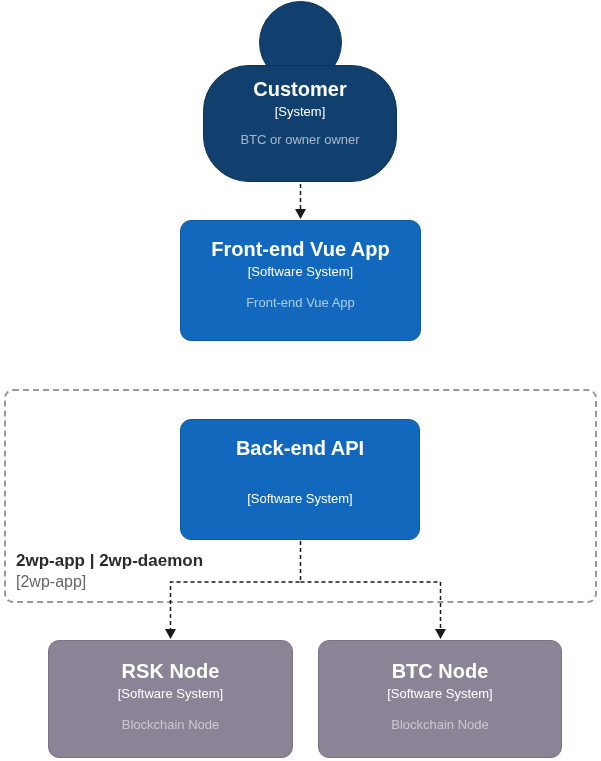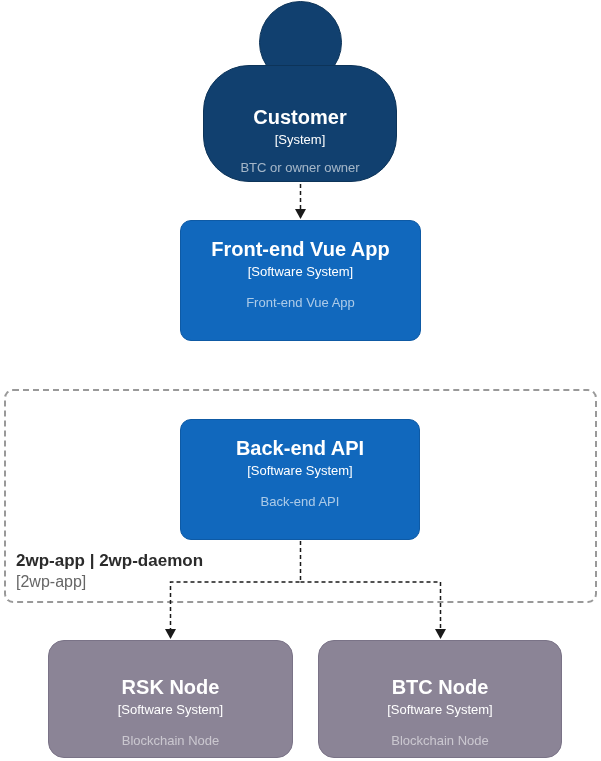--- a/index.html
+++ b/index.html
@@ -55,40 +55,40 @@
     border: 1px solid var(--person-stroke, #0d3459);
     box-sizing: border-box;
     z-index: 1;
   }
   .person-body {
     left: 203px; top: 65px;
     width: 194px; height: 117px;
     border-radius: 46px;
     background: var(--person-fill, #11406f);
     border: 1px solid var(--person-stroke, #0d3459);
-    padding-top: 40px;
+    padding-top: 12px;
   }
   .person-body .el-desc { color: rgba(255,255,255,0.62); margin-top: 13px; }
 
   
   .system {
     border-radius: 11px;
     background: var(--system-fill, #1168bd);
     border: 1px solid var(--system-stroke, #0e5aa5);
     padding-top: 17px;
   }
   .system-frontend { left: 180px; top: 220px; width: 241px; height: 121px; }
-  .system-backend  { left: 180px; top: 419px; width: 240px; height: 121px; }
+  .system-backend  { left: 180px; top: 419px; width: 240px; height: 121px; gap: 28px; }
 
   
   .gray-node {
-    border-radius: 16px;
+    border-radius: 11px;
     background: var(--node-fill, #8b8496);
     border: 1px solid var(--node-stroke, #7a7387);
-    padding-top: 35px;
+    padding-top: 19px;
   }
   .gray-node .el-desc { color: rgba(255,255,255,0.55); }
   .node-rsk { left: 48px;  top: 640px; width: 245px; height: 118px; }
   .node-btc { left: 318px; top: 640px; width: 244px; height: 118px; }
 
   
   .boundary {
     position: absolute;
     left: 4px; top: 389px;
     width: 593px; height: 214px;

